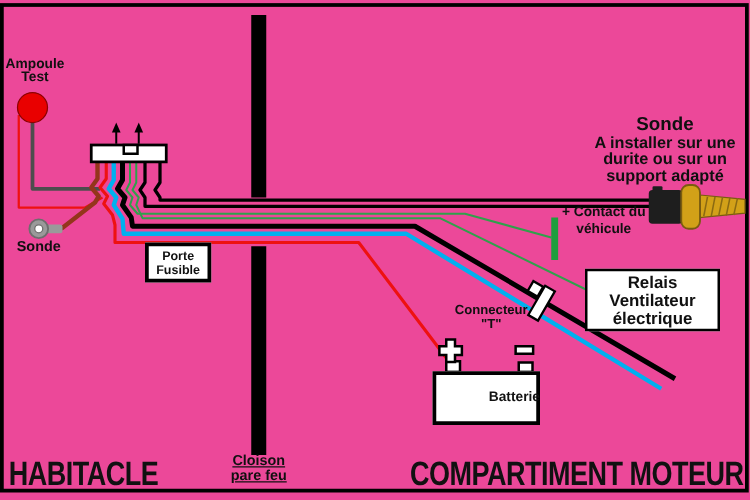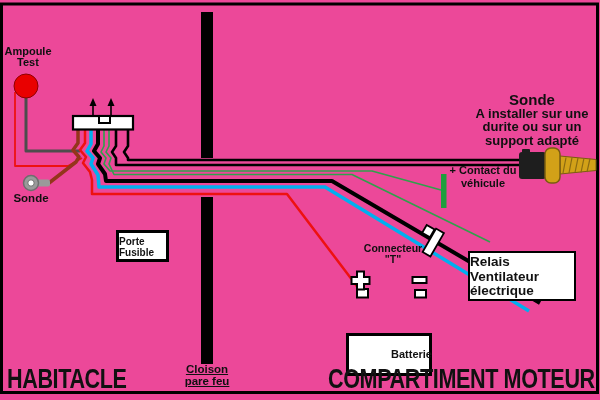--- a/index.html
+++ b/index.html
@@ -7,21 +7,21 @@
     position:relative;width:600px;height:400px;background:#ec4899;
     overflow:hidden;
     font-family:"Liberation Sans","DejaVu Sans",sans-serif;
     color:#111;
   }
   .stage svg{position:absolute;left:0;top:0;}
   .lbl{position:absolute;font-weight:bold;color:#101010;text-align:center;}
   .lbl div{white-space:nowrap;}
   .ampoule-lbl{left:0;top:46;left:0px;top:46px;width:56px;font-size:11px;line-height:11px;}
   .masse-lbl{left:6px;top:192px;width:50px;font-size:11.5px;}
-  .box{position:absolute;background:#fff;border:3px solid #000;box-sizing:border-box;text-align:left;font-weight:bold;margin-top:36px;}
+  .box{position:absolute;background:#fff;border:3px solid #000;box-sizing:border-box;text-align:center;font-weight:bold;}
   .porte-box{left:116px;top:194px;width:53px;height:32px;font-size:10px;line-height:11px;padding-top:3px;}
   .relais-box{left:468px;top:215px;width:108px;height:50px;border-width:2.5px;font-size:13.5px;line-height:14.5px;padding-top:2px;}
   .batterie-box{left:346px;top:297px;width:86px;height:43px;font-size:11px;line-height:37px;padding-left:42px;}
   .sonde-lbl{left:464px;top:61px;width:136px;font-size:13px;line-height:13.5px;}
   .sonde-lbl .big{font-size:15px;margin-top:32px;}
   .contact-lbl{left:447px;top:164px;width:72px;font-size:11px;line-height:13px;}
   .connecteur-lbl{left:355px;top:243px;width:76px;font-size:10.5px;line-height:11px;}
   .cloison-lbl{left:176px;top:364px;width:62px;font-size:11.5px;line-height:11.5px;text-decoration:underline;}
   .zone{position:absolute;font-weight:bold;font-size:27px;letter-spacing:-0.5px;transform:scaleX(0.8);transform-origin:left top;white-space:nowrap;}
   .habitacle{left:7px;top:364px;}

